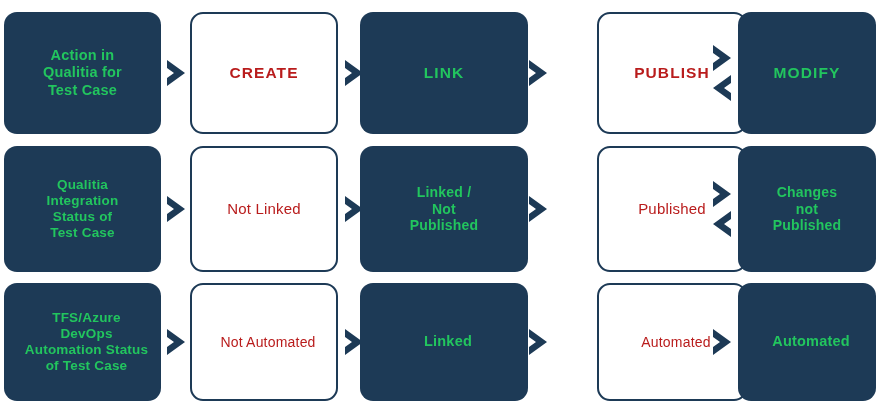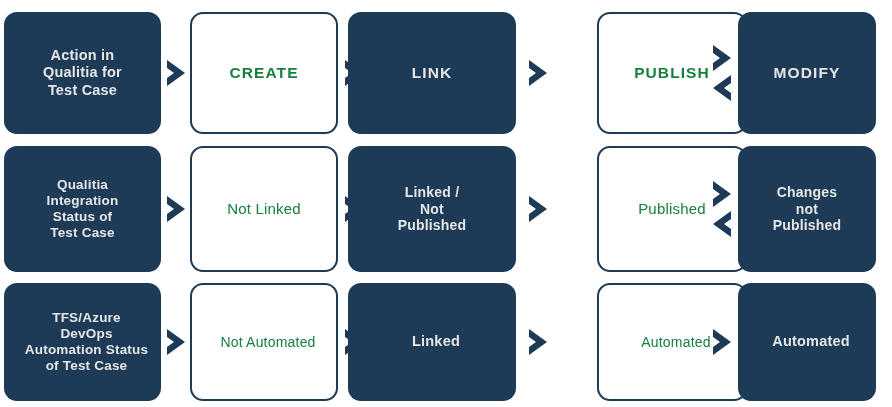--- a/index.html
+++ b/index.html
@@ -48,33 +48,33 @@
     padding: 2px 4px;
   }
   .node .node-label {
     display: block;
     width: 100%;
     white-space: pre-line;
   }
 
   .node.filled {
     background: #1d3a56;
-    color: #e5e5e5;
+    color: #22c55e;
     border: none;
   }
   .node.outline {
     background: #ffffff;
-    color: #15803d;
+    color: #b91c1c;
     border: 2.5px solid #1d3a56;
   }
 
   
   .col-0 { left: 4px;   width: 157px; }
   .col-1 { left: 190px; width: 148px; }
-  .col-2 { left: 348px; width: 168px; }
+  .col-2 { left: 360px; width: 168px; }
   .col-3 { left: 553px; width: 150px; margin-left: 44px; }
   .col-4 { left: 738px; width: 138px; justify-content: center; }
 
   
   .row-0 .node       { font-size: 15.5px; font-weight: bold; letter-spacing: .4px; }
   .row-0 .col-0      { font-size: 14.5px; letter-spacing: .2px; }
   .row-0 .col-1,
   .row-0 .col-2,
   .row-0 .col-3,
   .row-0 .col-4      { font-size: 15.5px; letter-spacing: 1.1px; }

